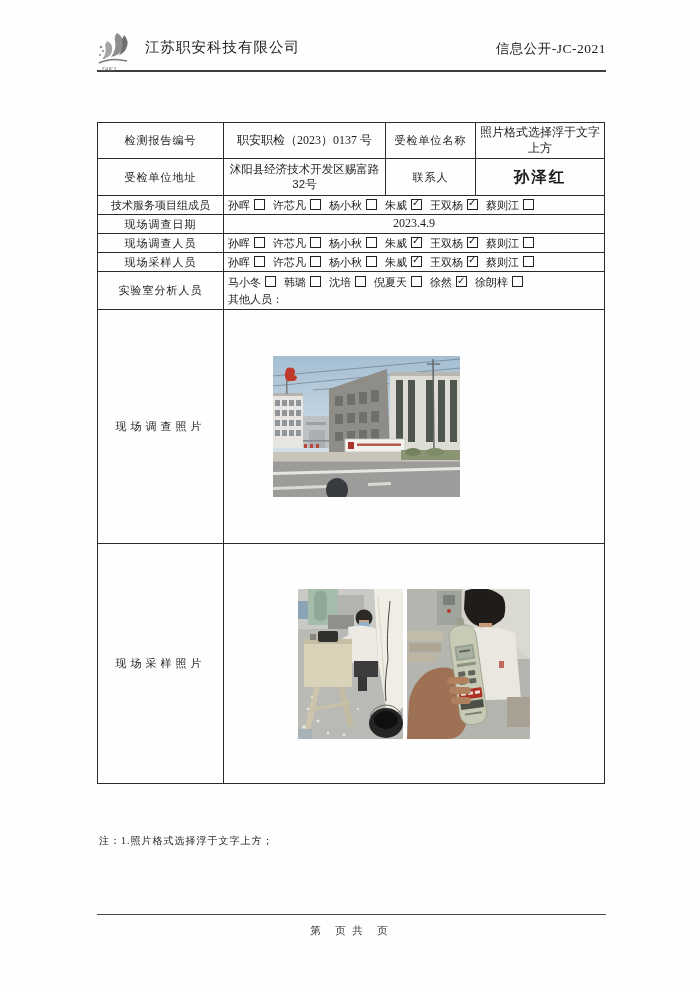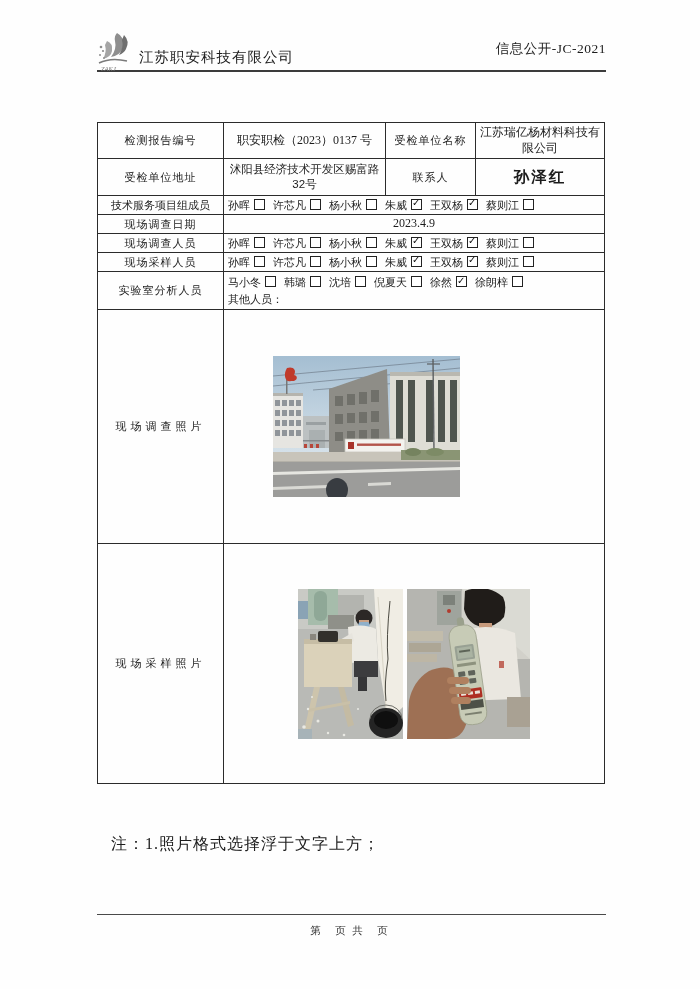--- a/index.html
+++ b/index.html
@@ -1,21 +1,21 @@
 <!DOCTYPE html>
 <html><head>
 <meta charset="utf-8">
 <style>
   html,body{margin:0;padding:0;background:#888;}
   .page{position:relative;width:700px;height:989px;background:#fefefe;margin:0 auto;
         font-family:"Liberation Serif","DejaVu Serif",serif;color:#1c1c1c;overflow:hidden;}
   
   .header{position:absolute;left:97px;top:26px;width:509px;height:44px;
           border-bottom:2px solid #3c3c3c;display:flex;align-items:flex-end;}
-  .hleft{display:flex;align-items:flex-end;gap:8px;}
+  .hleft{display:flex;align-items:center;gap:14px;}
   .logo{position:relative;top:3px;}
   .company{font-size:14.5px;letter-spacing:1px;padding-bottom:3px;}
   .doccode{margin-left:auto;font-size:13.5px;padding-bottom:12px;letter-spacing:.5px;}
   
   .title{position:absolute;top:86px;left:0;width:700px;text-align:center;
          font-size:17px;font-weight:bold;letter-spacing:1.5px;}
   
   table.form{position:absolute;left:97px;top:122px;border-collapse:collapse;table-layout:fixed;
              width:507px;font-size:11px;}
   table.form td{border:1.4px solid #2b2b2b;padding:1px 4px;overflow:hidden;line-height:1.3;}
@@ -30,21 +30,21 @@
       font-family:"DejaVu Sans",sans-serif;color:#111;}
   td.bigval{text-align:center;vertical-align:middle;font-weight:bold;font-size:15.5px;letter-spacing:2px;}
   .labline{margin-bottom:2px;white-space:nowrap;font-family:Liberation Serif, serif;}
   .otherline{font-size:11px;}
   td.photolbl{letter-spacing:4px;}
   td.photocell{vertical-align:middle;padding:0;}
   .photo1wrap{margin-left:45px;line-height:0;}
   .photo2wrap{display:flex;justify-content:center;align-items:center;gap:4px;line-height:0;}
   svg{display:block;}
   
-  .note{position:absolute;left:111px;top:834px;font-size:16px;letter-spacing:1px;}
+  .note{position:absolute;left:99px;top:834px;font-size:10px;letter-spacing:1px;}
   .footline{position:absolute;left:97px;top:914px;width:509px;border-top:1.5px solid #4a4a4a;}
   .pagenum{position:absolute;left:0;top:924px;width:700px;text-align:center;font-size:10.5px;
            letter-spacing:2px;color:#2e2e2e;}
 </style>
 </head>
 <body>
 
 <div class="page">
 
   <div class="header">
@@ -73,21 +73,21 @@
         <col style="width:126px">
         <col style="width:162px">
         <col style="width:90px">
         <col style="width:129px">
       </colgroup>
     <tbody>
         <tr style="height:36px">
       <td class="lbl">检测报告编号</td>
       <td class="val">职安职检（2023）0137 号</td>
       <td class="lbl">受检单位名称</td>
-      <td class="val">江苏瑞亿杨材料科技有限公司</td>
+      <td class="val">照片格式选择浮于文字上方</td>
     </tr>
     <tr style="height:37px">
       <td class="lbl">受检单位地址</td>
       <td class="val sans">沭阳县经济技术开发区赐富路32号</td>
       <td class="lbl">联系人</td>
       <td class="bigval">孙泽红</td>
     </tr>
     <tr style="height:19px">
       <td class="lbl" style="letter-spacing:0">技术服务项目组成员</td>
       <td class="members" colspan="3"><span class="member"><span>孙晖</span><span class="cb"></span></span><span class="member"><span>许芯凡</span><span class="cb"></span></span><span class="member"><span>杨小秋</span><span class="cb"></span></span><span class="member"><span>朱威</span><span class="cb checked"></span></span><span class="member"><span>王双杨</span><span class="cb checked"></span></span><span class="member"><span>蔡则江</span><span class="cb"></span></span></td>

